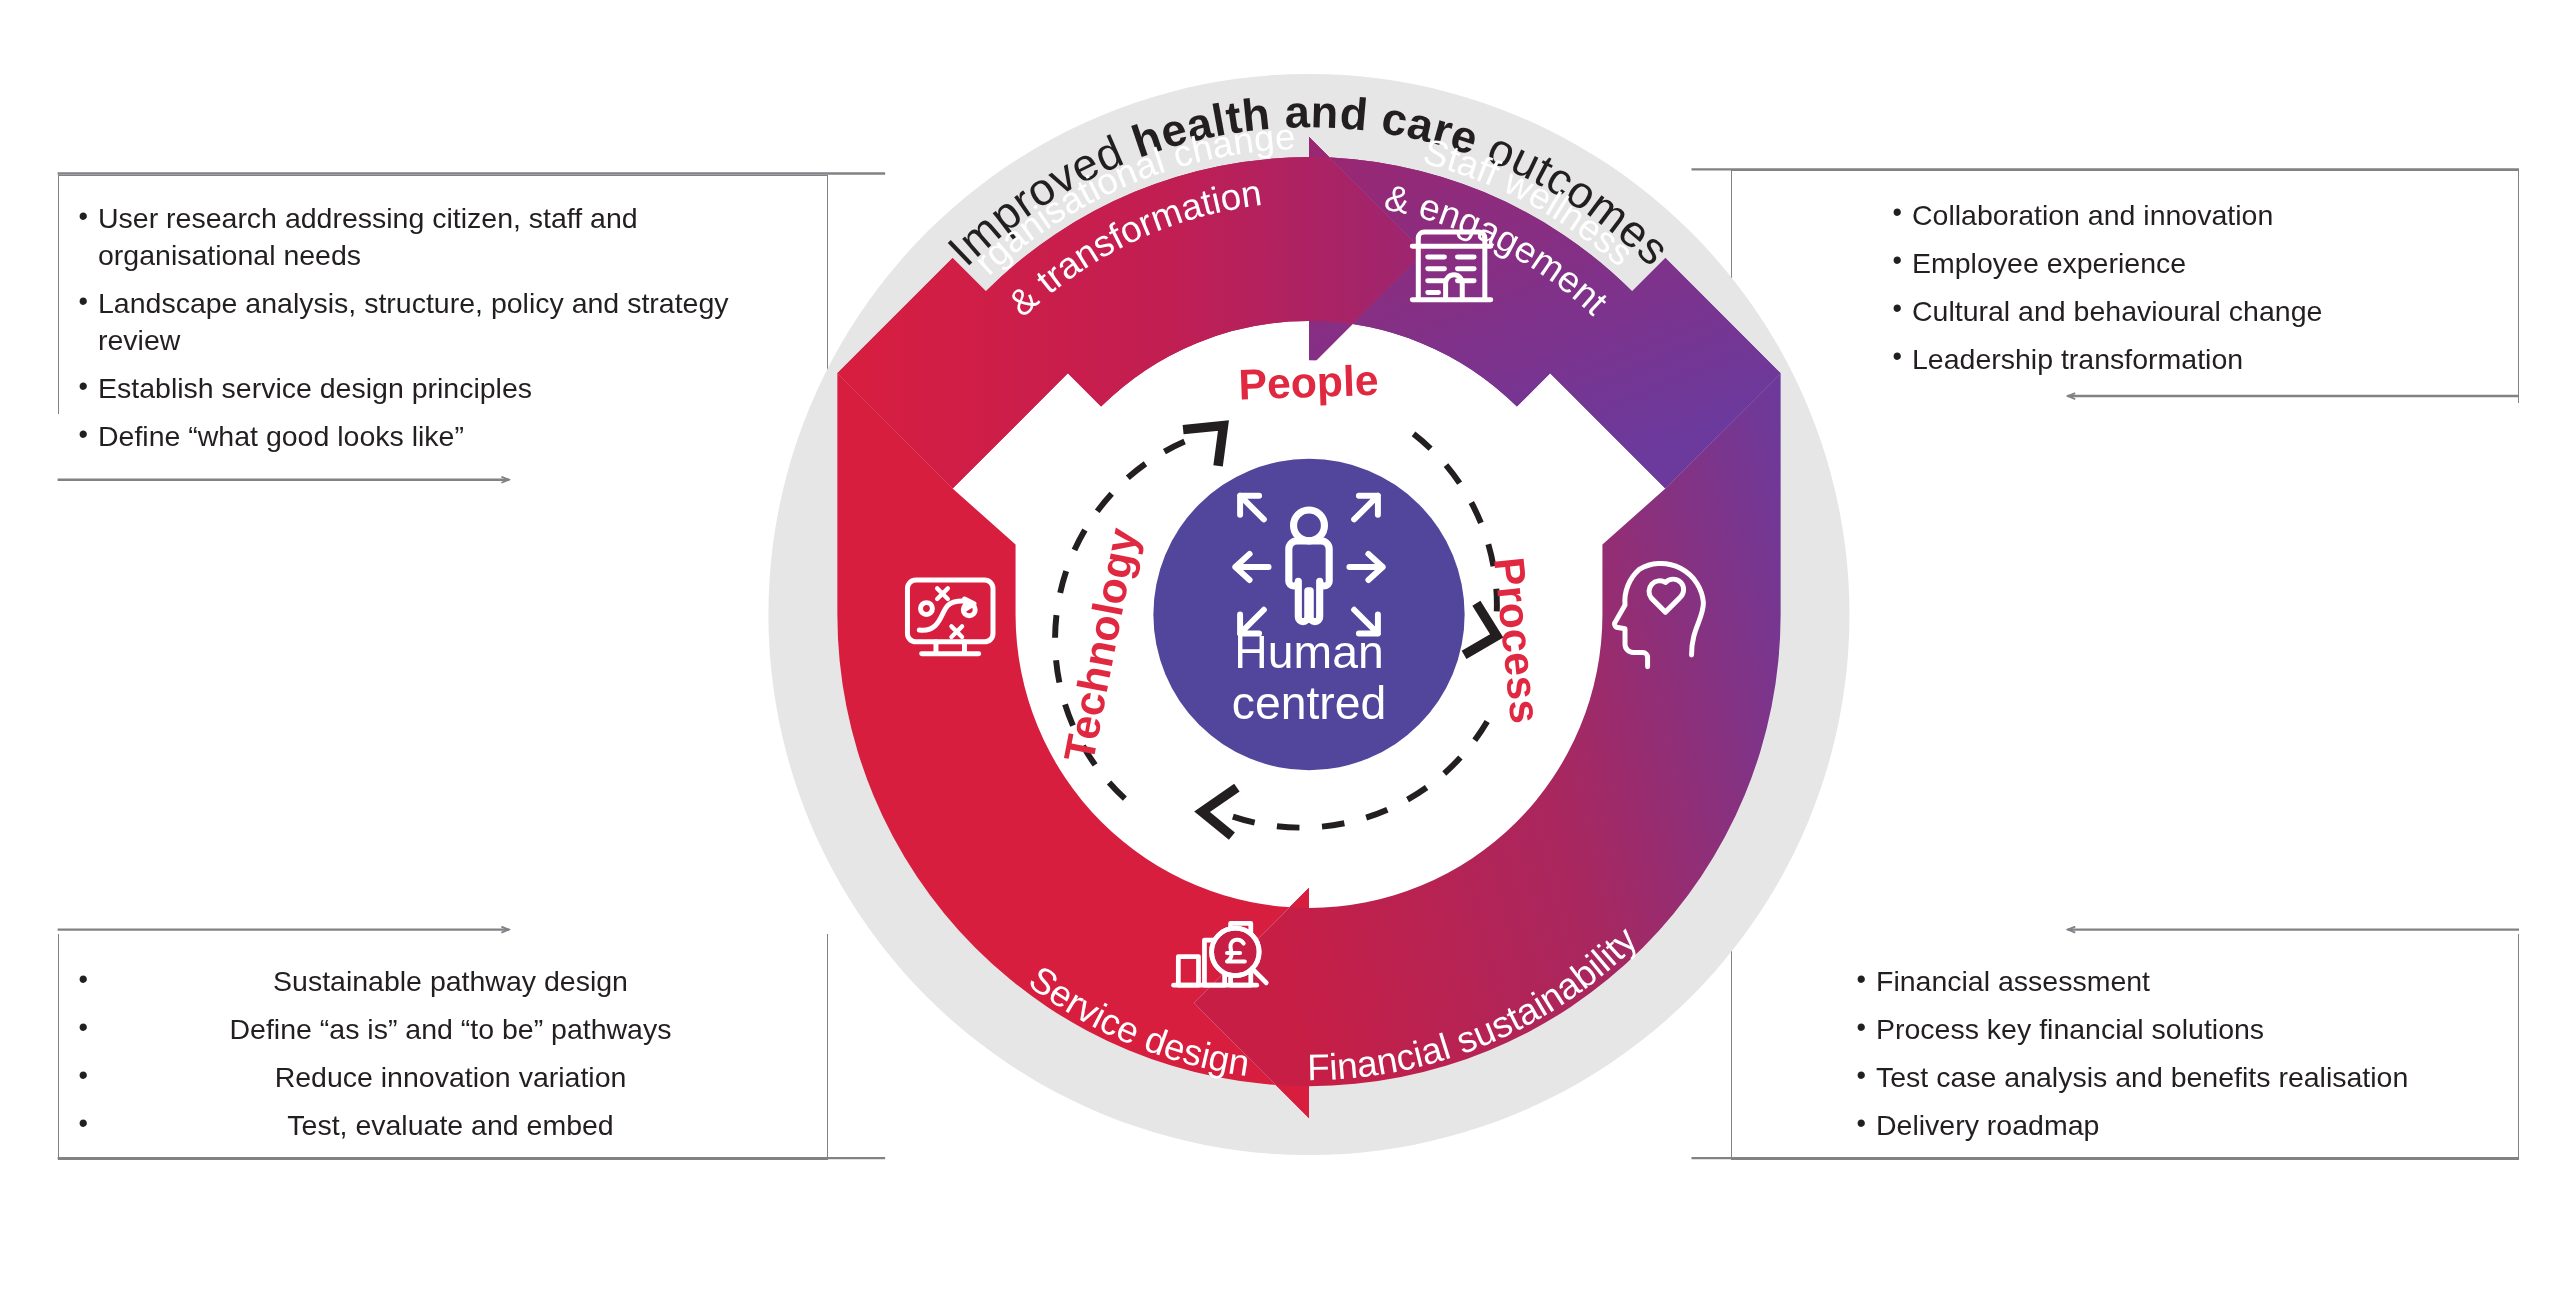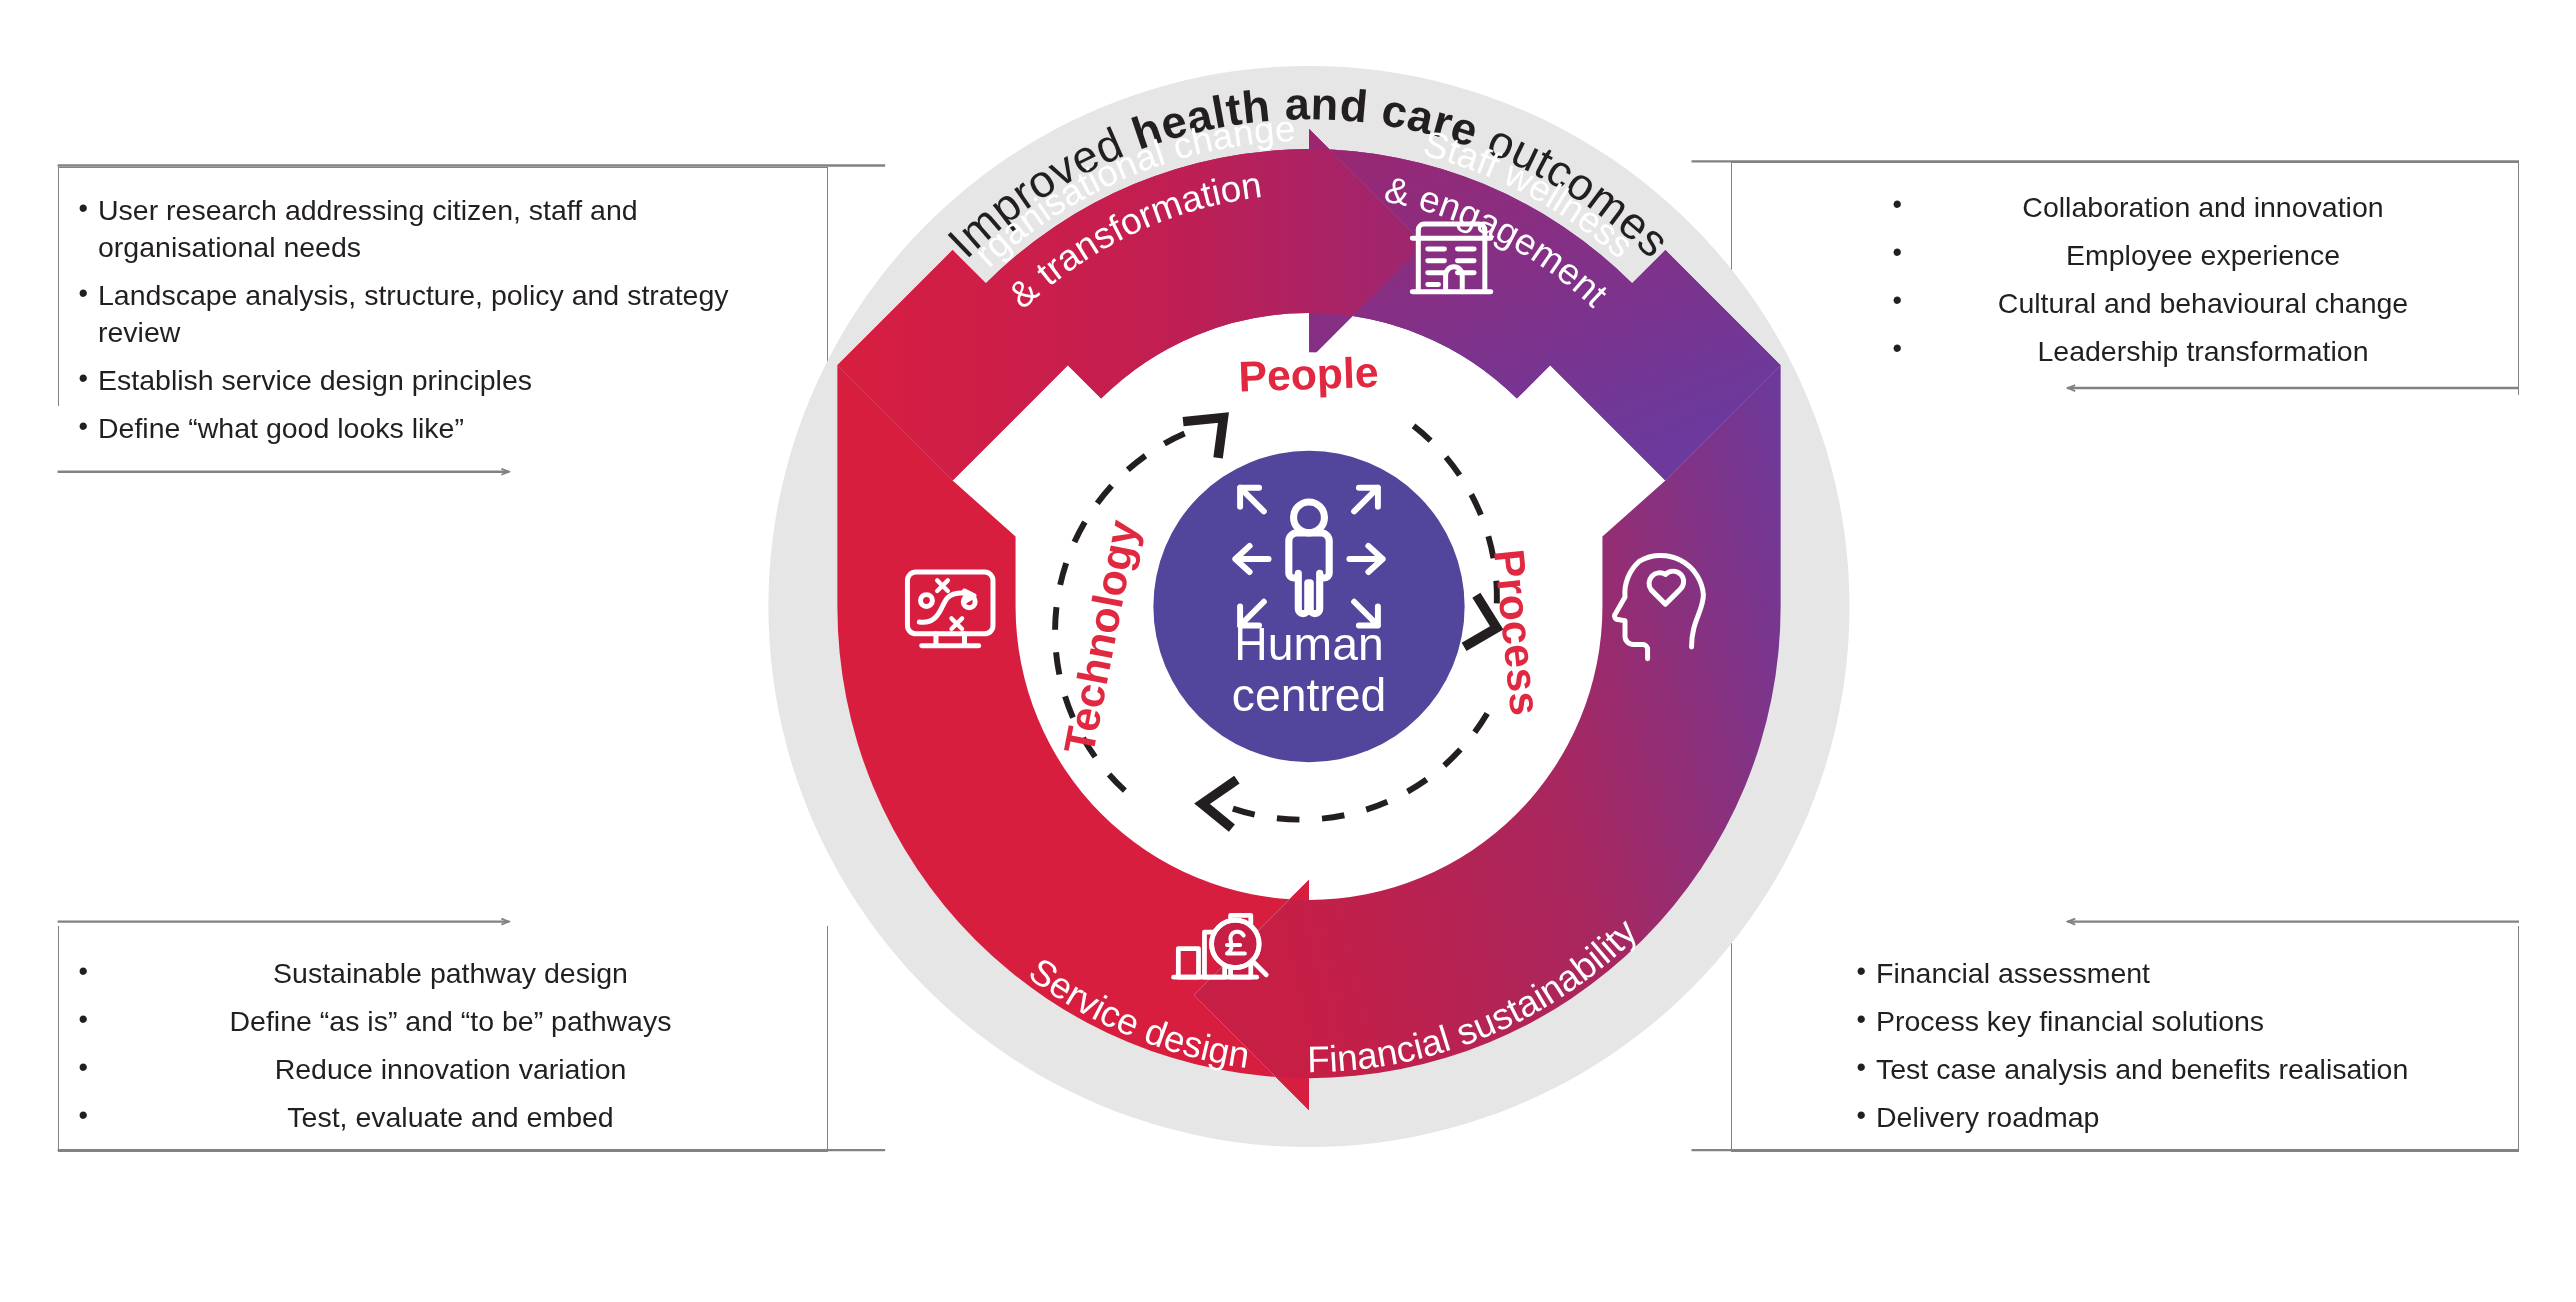--- a/index.html
+++ b/index.html
@@ -1,30 +1,30 @@
 <!DOCTYPE html>
 <html style="font-size:9.7px"><head>
 <meta charset="utf-8">
 <style>
   html,body{margin:0;padding:0;background:#ffffff;}
   body{width:2576px;height:1303px;position:relative;overflow:hidden;
        font-family:"Liberation Sans",sans-serif;color:#231f20;}
 
-  .stage{position:absolute;inset:0;}
+  .stage{position:absolute;inset:0;margin-top:8px;}
 
   
   .callout{position:absolute;border:1.8px solid #808285;box-sizing:border-box;background:transparent;}
   .callout ul{list-style:none;margin:0;padding:0;}
   .callout li{position:relative;padding-left:28px;font-size:28.5px;line-height:1.30;
               color:#231f20;margin-bottom:11px;}
   .callout li:last-child{margin-bottom:0;}
   .callout li:before{content:"\2022";position:absolute;left:8.5px;top:-1.2px;font-size:27px;color:#231f20;}
 
   #callout-tl{left:58px;  top:167px;  width:770px; height:239px; border-bottom:none; padding:24px 24px 0 11px;}
-  #callout-tr{left:1731px;top:162px;  width:788px; height:233px; border-bottom:none; padding:25.5px 24px 0 152px;text-align:center;}
+  #callout-tr{left:1731px;top:162px;  width:788px; height:233px; border-bottom:none; padding:25.5px 24px 0 152px;}
   #callout-bl{left:58px;  top:926px; width:770px; height:226px; border-top:none;    padding:29px 24px 0 11px;text-align:center;}
   #callout-br{left:1731px;top:926px; width:788px; height:226px; border-top:none;    padding:29px 24px 0 116px;}
 
   
   #connectors{position:absolute;inset:0;pointer-events:none;}
 
   
   #diagram{position:absolute;left:715px;top:0px;width:1188px;height:1213px;}
 </style>
 </head>

